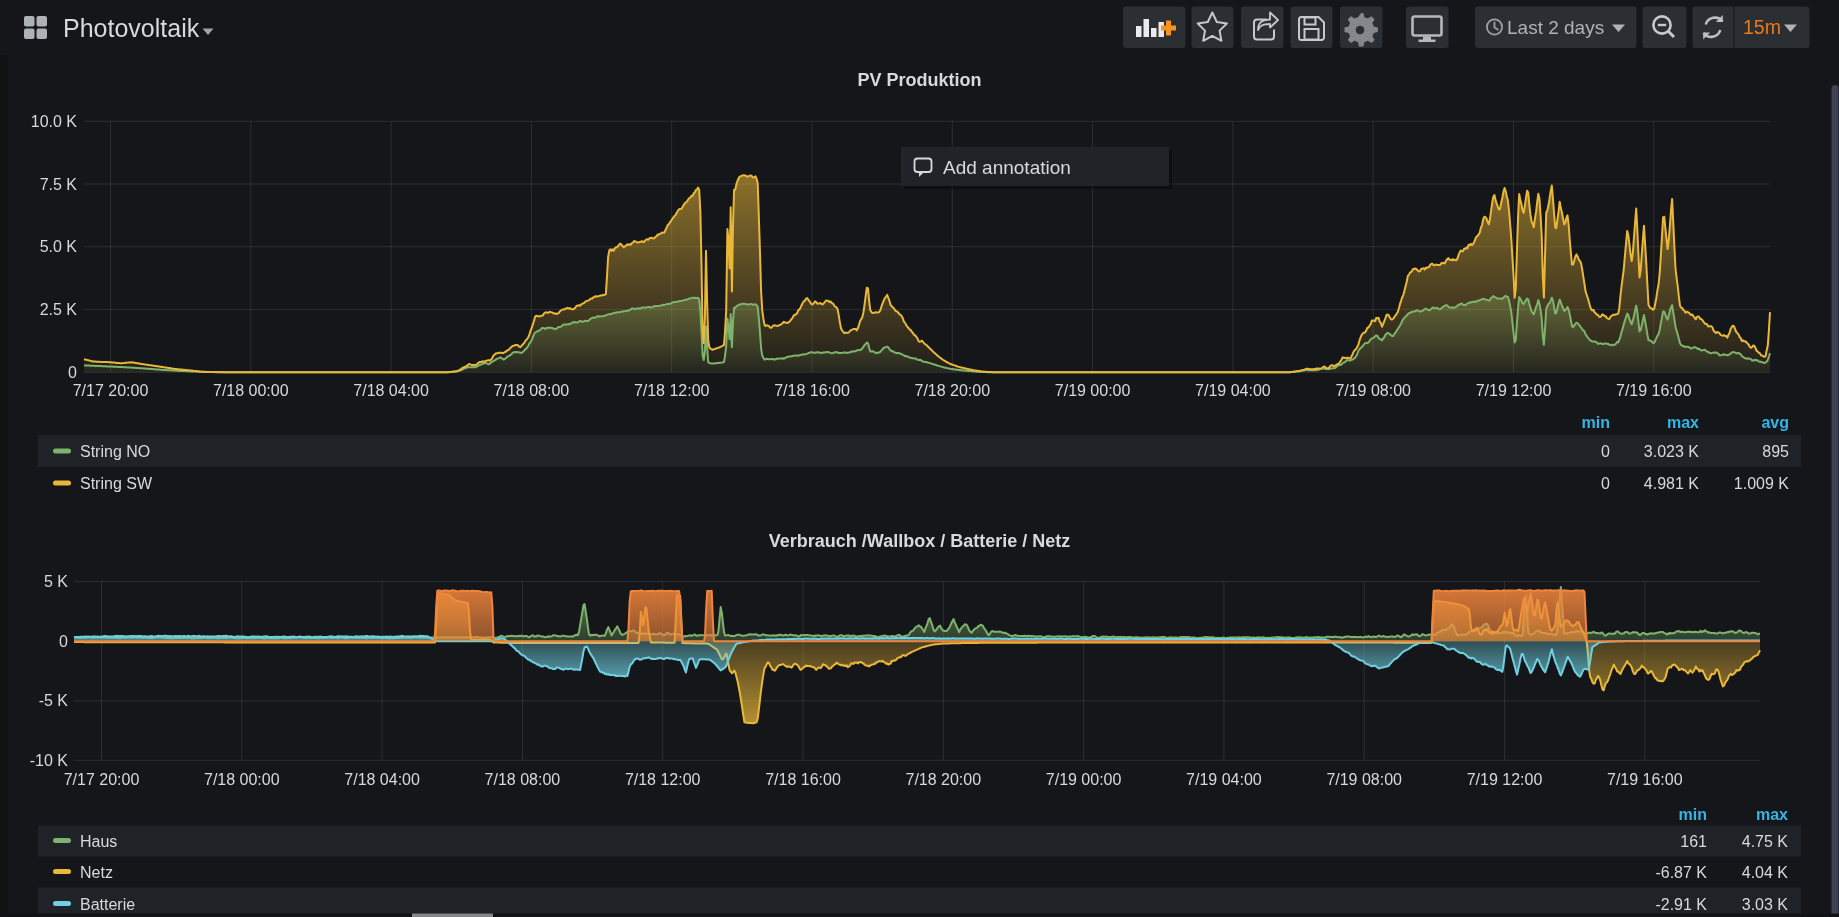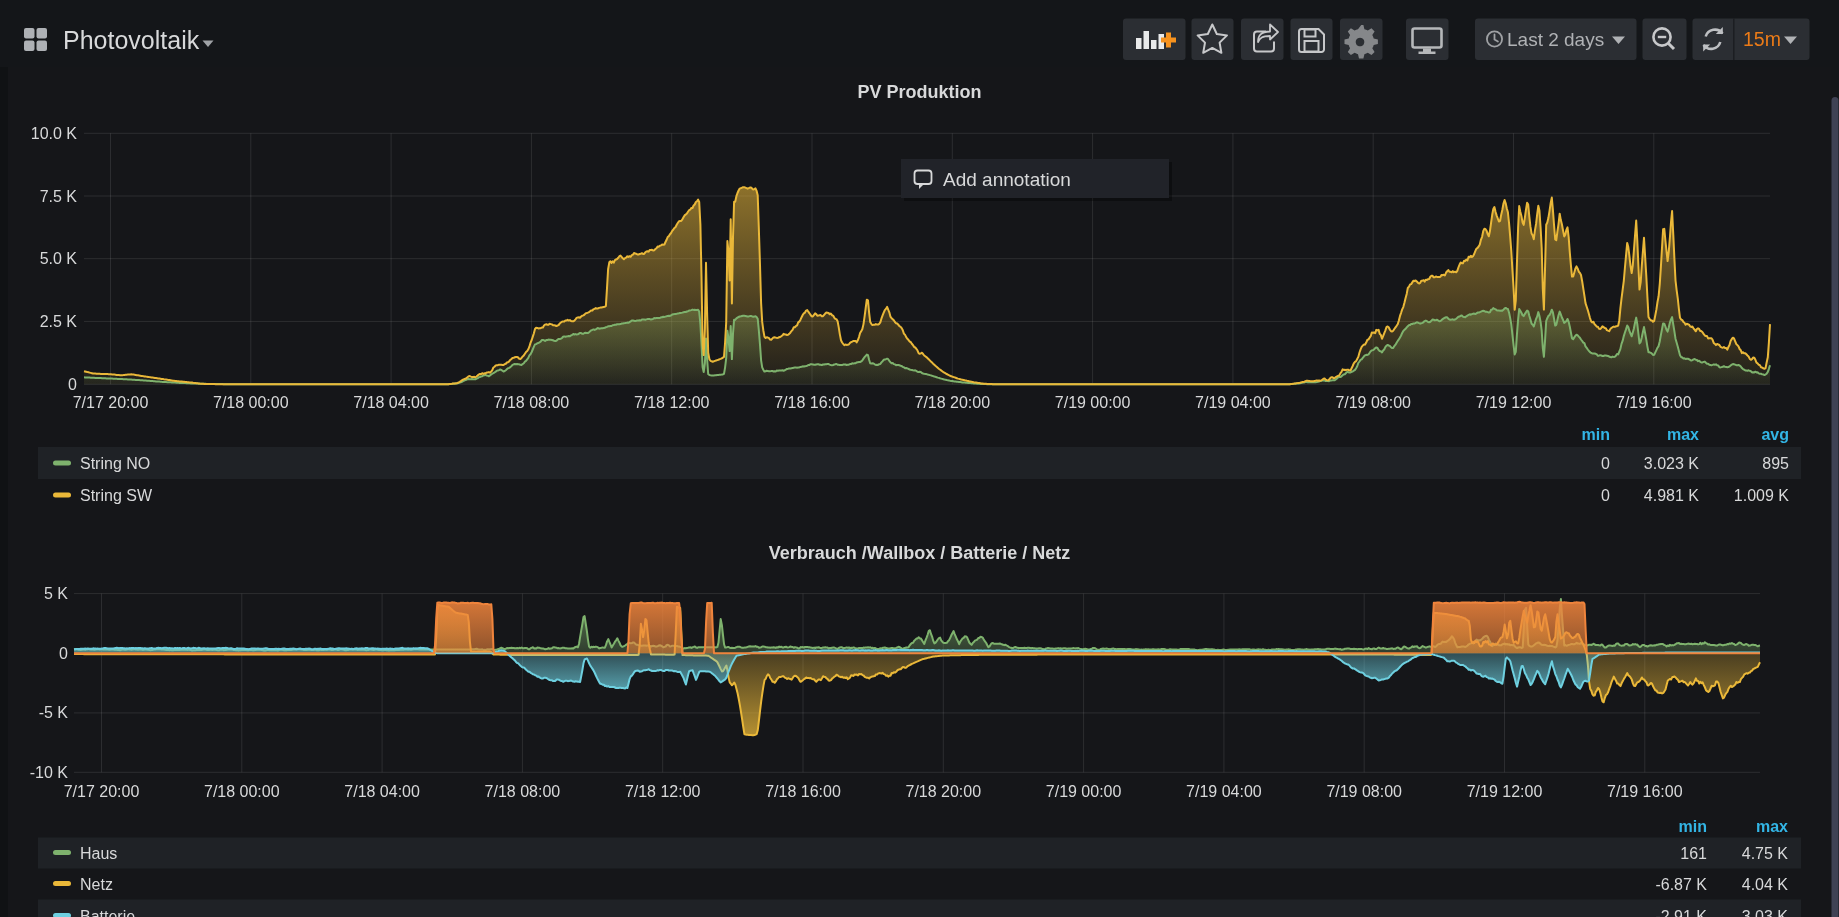--- a/index.html
+++ b/index.html
@@ -1,15 +1,15 @@
 <!DOCTYPE html>
 <html><head><meta charset="utf-8"><title>Photovoltaik</title>
 <style>
 html,body{margin:0;padding:0;background:#141619;width:1839px;height:917px;overflow:hidden;font-family:"Liberation Sans",sans-serif;}
-#root{position:absolute;top:0;left:0;width:1839px;height:732px;margin-top:12px;}
+#root{position:absolute;top:0;left:0;width:1839px;height:732px;}
 </style></head>
 <body>
 <div id="root"><svg width="1839" height="917" viewBox="0 0 1839 917" font-family="Liberation Sans, sans-serif">
       <defs>
 <linearGradient id="gy1" x1="0" y1="0" x2="0" y2="1">
           <stop offset="0" stop-color="#EAB839" stop-opacity="0.56"></stop>
           <stop offset="1" stop-color="#EAB839" stop-opacity="0.05"></stop>
         </linearGradient>
 <linearGradient id="gg1" x1="0" y1="0" x2="0" y2="1">
           <stop offset="0" stop-color="#7EB26D" stop-opacity="0.34"></stop>

